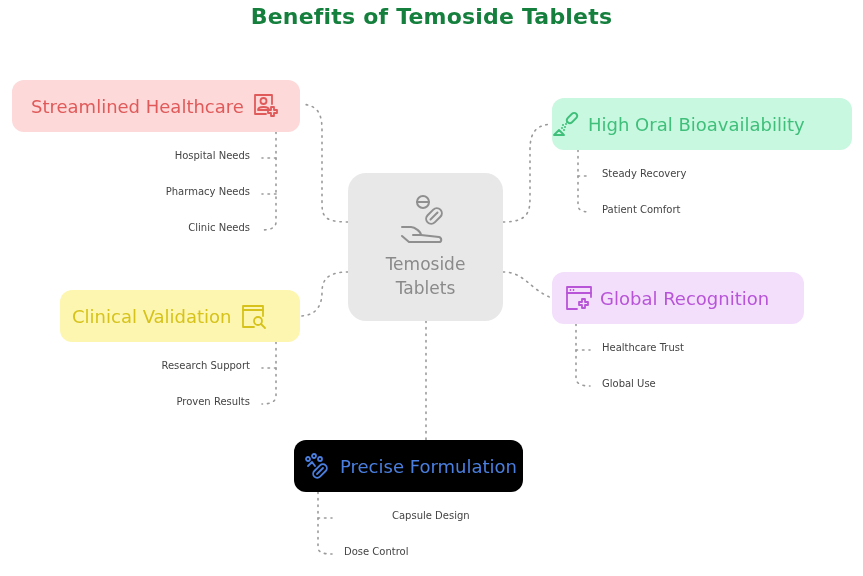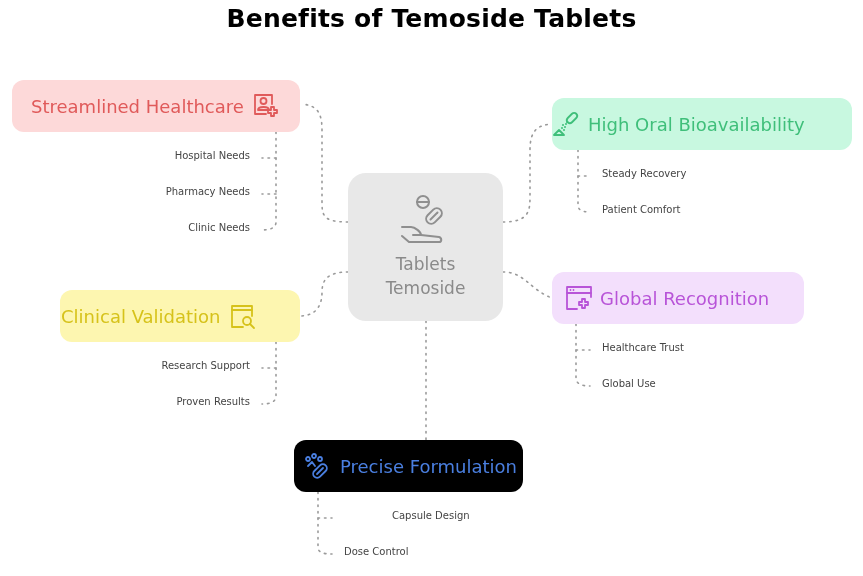--- a/index.html
+++ b/index.html
@@ -1,17 +1,17 @@
 <!DOCTYPE html>
 <html><head>
 <meta charset="utf-8">
 <style>
   html, body { margin: 0; padding: 0; background: #ffffff; }
   body { width: 863px; height: 576px; position: relative; overflow: hidden; font-family: "DejaVu Sans", sans-serif; }
-  .title { position: absolute; left: 0; top: 4px; width: 863px; text-align: center; font-size: 25px; font-weight: bold; color: #000000; letter-spacing: 0.2px; }
+  .title { position: absolute; left: 0; top: 4px; width: 863px; text-align: center; font-size: 22px; font-weight: bold; color: #15803d; letter-spacing: 0.2px; }
   svg.connectors { position: absolute; left: 0; top: 0; }
   .node { position: absolute; border-radius: 12px; display: flex; align-items: center; box-sizing: border-box; }
   .node .label { font-size: 18px; white-space: nowrap; }
   .node .icon { width: 28px; height: 28px; flex: none; }
   .leaf { position: absolute; font-size: 10px; color: #444444; white-space: nowrap; }
   .leaf.r { text-align: right; }
   .center { position: absolute; left: 348px; top: 173px; width: 155px; height: 148px; background: #e8e8e8; border-radius: 18px; }
   .center .label { position: absolute; left: 0; top: 79px; width: 155px; text-align: center; font-size: 17px; line-height: 24px; color: #8a8a8a; }
   .center .icon { position: absolute; left: 53px; top: 21px; width: 50px; height: 50px; }
 </style>
@@ -56,22 +56,22 @@
     <g fill="none" stroke="#8f8f8f" stroke-width="2" stroke-linecap="round" stroke-linejoin="round">
       <circle cx="22" cy="8" r="6"></circle>
         <line x1="16" y1="8" x2="28" y2="8"></line>
       <rect x="28" y="13" width="10" height="18" rx="5" transform="rotate(45 33 22)"></rect>
       <line x1="29.5" y1="25.5" x2="36.5" y2="18.5"></line>
       <path d="M1,33 L10,33 C14,33 20,38 20,41 L12,41"></path>
       <path d="M1,42 L8,48 L38,48 C41,48 41,44 38,43 L20,41"></path>
     </g>
   </svg>
   <div class="label">
+    <div>Temoside</div>
     <div>Tablets</div>
-    <div>Temoside</div>
   </div>
 </div>
 
 <div class="node" style="left:12px;top:80px;width:288px;height:52px;background:#fdd9d9;padding-left:19px;">
   <span class="label" style="color:#e05a5a;">Streamlined Healthcare</span>
   <svg class="icon" style="margin-left:8px;" viewBox="0 0 28 28">
     <g fill="none" stroke="#e05a5a" stroke-width="1.8" stroke-linecap="round" stroke-linejoin="round">
       <path d="M14,22 L3,22 L3,3 L20,3 L20,12"></path>
       <circle cx="11.5" cy="9" r="3"></circle>
         <path d="M6,18 C6,14 17,14 17,18 L6,18"></path>
@@ -96,21 +96,21 @@
       <circle cx="10" cy="18" r="1"></circle>
         <circle cx="12" cy="20" r="1"></circle>
         <circle cx="15" cy="12" r="1"></circle>
     </g>
   </svg>
   <span class="label" style="color:#3fbf7a;">High Oral Bioavailability</span>
 </div>
 <div class="leaf" style="left:602px;top:168px;">Steady Recovery</div>
 <div class="leaf" style="left:602px;top:204px;">Patient Comfort</div>
 
-<div class="node" style="left:60px;top:290px;width:240px;height:52px;background:#fdf6b0;padding-left:1px;">
+<div class="node" style="left:60px;top:290px;width:240px;height:52px;background:#fdf6b0;padding-left:12px;">
   <span class="label" style="color:#d6c21a;">Clinical Validation</span>
   <svg class="icon" style="margin-left:8px;" viewBox="0 0 28 28">
     <g fill="none" stroke="#d6c21a" stroke-width="1.8" stroke-linecap="round" stroke-linejoin="round">
       <path d="M14,25 L3,25 L3,4 L23,4 L23,14"></path>
       <line x1="3" y1="8" x2="23" y2="8"></line>
       <circle cx="18" cy="19" r="4"></circle>
         <line x1="21" y1="22" x2="25" y2="26"></line>
     </g>
   </svg>
 </div>

